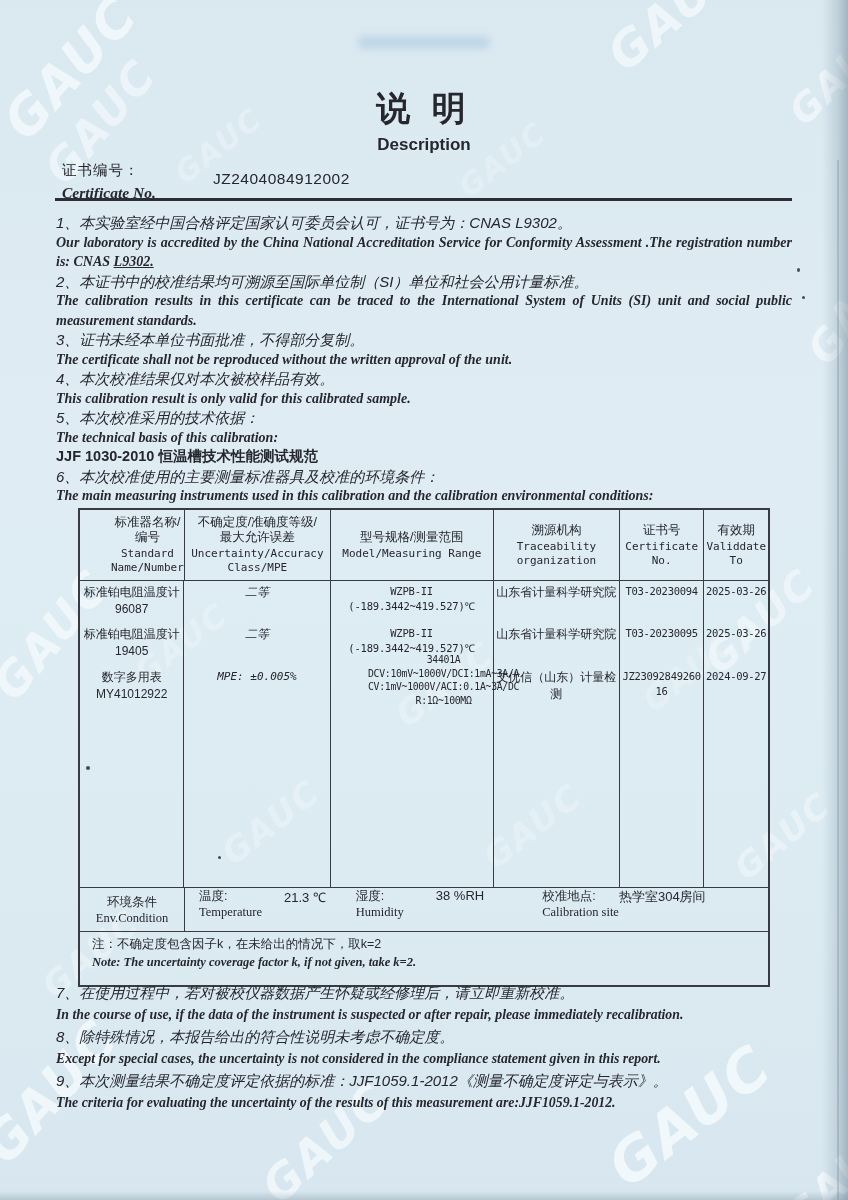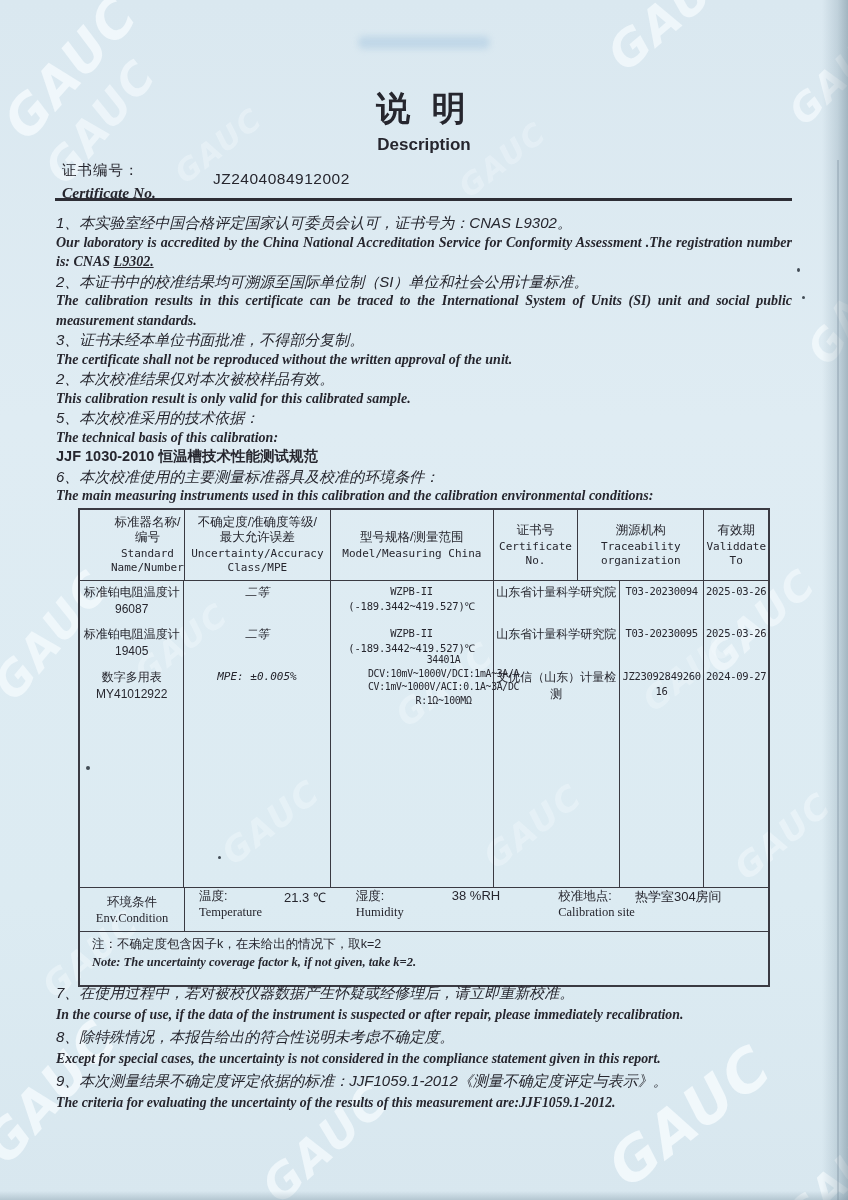--- a/index.html
+++ b/index.html
@@ -122,21 +122,21 @@
       </div>
       <div class="clause">
         <div class="ccn">2、本证书中的校准结果均可溯源至国际单位制（SI）单位和社会公用计量标准。</div>
         <div class="cen just">The calibration results in this certificate can be traced to the International System of Units (SI) unit and social public measurement standards.</div>
       </div>
       <div class="clause">
         <div class="ccn">3、证书未经本单位书面批准，不得部分复制。</div>
         <div class="cen solo">The certificate shall not be reproduced without the written approval of the unit.</div>
       </div>
       <div class="clause">
-        <div class="ccn">2、本次校准结果仅对本次被校样品有效。</div>
+        <div class="ccn">4、本次校准结果仅对本次被校样品有效。</div>
         <div class="cen solo">This calibration result is only valid for this calibrated sample.</div>
       </div>
       <div class="clause">
         <div class="ccn">5、本次校准采用的技术依据：</div>
         <div class="cen solo">The technical basis of this calibration:</div>
         <div class="cextra">JJF 1030-2010 恒温槽技术性能测试规范</div>
       </div>
       <div class="clause">
         <div class="ccn">6、本次校准使用的主要测量标准器具及校准的环境条件：</div>
         <div class="cen solo">The main measuring instruments used in this calibration and  the calibration environmental conditions:</div>
@@ -151,31 +151,31 @@
 Name/Number</div>
         </div>
         <div class="th" style="width: 147px;">
           <div class="th-cn">不确定度/准确度等级/
 最大允许误差</div>
           <div class="th-en">Uncertainty/Accuracy
 Class/MPE</div>
         </div>
         <div class="th" style="width: 164px;">
           <div class="th-cn">型号规格/测量范围</div>
-          <div class="th-en">Model/Measuring China</div>
+          <div class="th-en">Model/Measuring Range</div>
+        </div>
+        <div class="th" style="width: 127px;">
+          <div class="th-cn">溯源机构</div>
+          <div class="th-en">Traceability
+organization</div>
         </div>
         <div class="th" style="width: 85px;">
           <div class="th-cn">证书号</div>
           <div class="th-en">Certificate
 No.</div>
-        </div>
-        <div class="th" style="width: 127px;">
-          <div class="th-cn">溯源机构</div>
-          <div class="th-en">Traceability
-organization</div>
         </div>
         <div class="th" style="width: 64px;">
           <div class="th-cn">有效期</div>
           <div class="th-en">Validdate To</div>
         </div>
       </div>
     <div class="tbody" id="tbody">
         <div class="tcol" style="width: 105px;">
           <div class="bcell col0 row0 tcn" style="top: 3px;">标准铂电阻温度计
 96087</div>
@@ -225,21 +225,21 @@
       <div class="env-right">
         <div class="env-pair" style="margin-left:14px;">
           <span class="cnl">温度:</span>
           <span class="enl">Temperature</span>
         </div>
         <div class="env-val" style="margin-left:22px;">21.3 ℃</div>
         <div class="env-pair" style="margin-left:30px;">
           <span class="cnl">湿度:</span>
           <span class="enl">Humidity</span>
         </div>
-        <div class="env-val" style="margin-left:48px;">38 %RH</div>
+        <div class="env-val" style="margin-left:32px;">38 %RH</div>
         <div class="env-pair" style="margin-left:58px;">
           <span class="cnl">校准地点:</span>
           <span class="enl">Calibration site</span>
         </div>
         <div class="env-val" style="">热学室304房间</div>
       </div>
     </div>
     <div class="note-row">
       <div class="note-cn">注：不确定度包含因子k，在未给出的情况下，取k=2</div>
       <div class="note-en">Note: The uncertainty coverage factor k, if not given, take k=2.</div>

